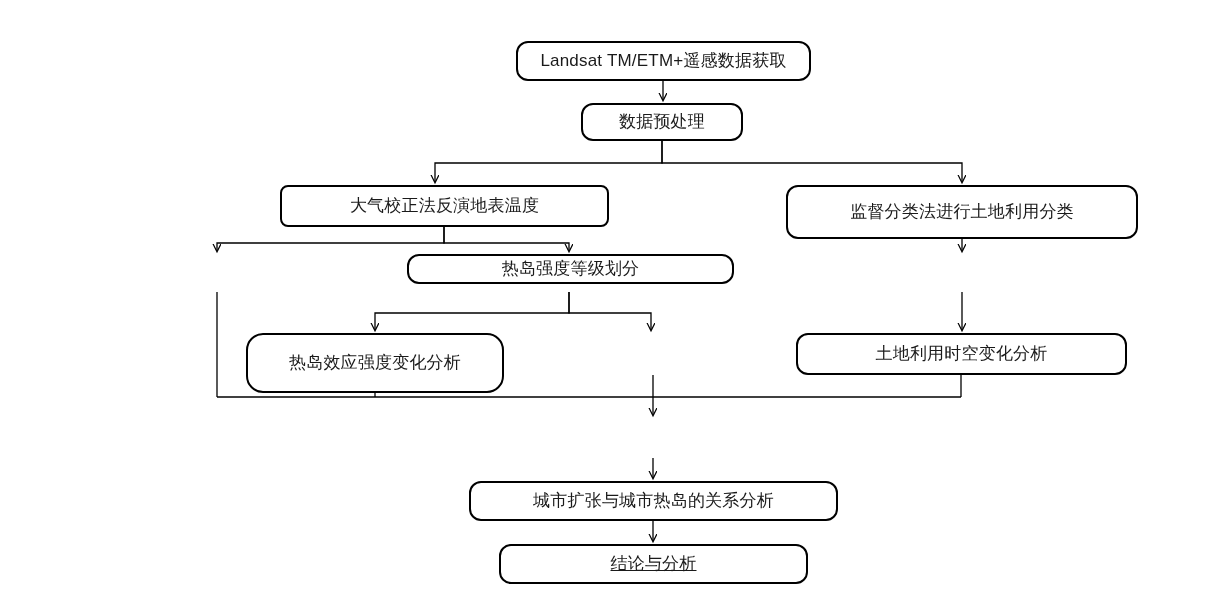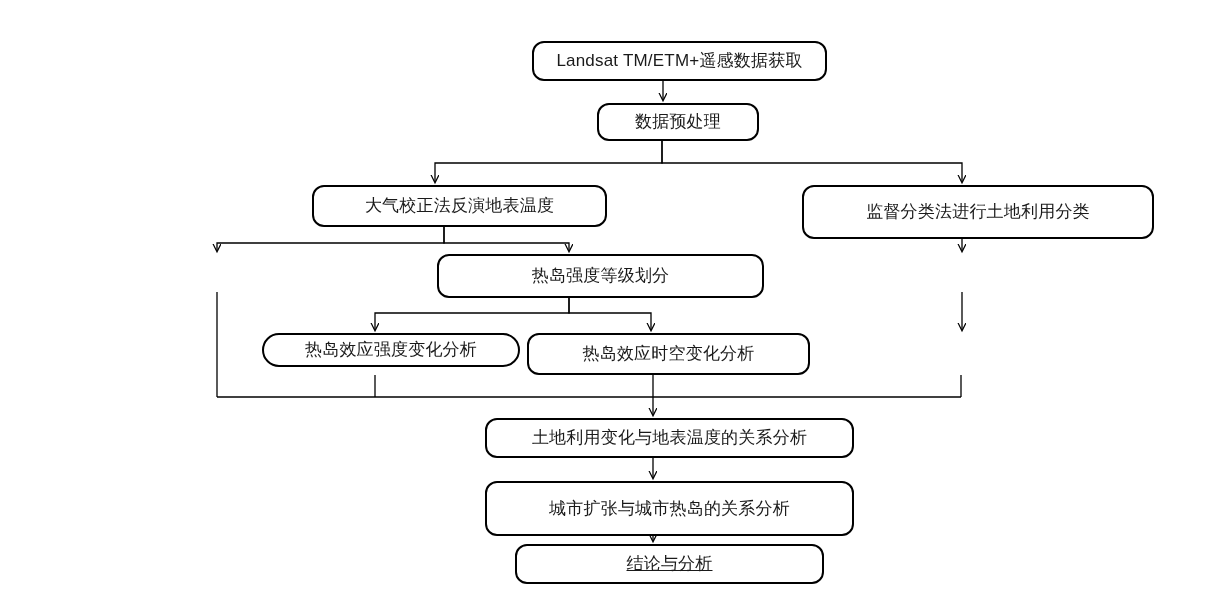--- a/index.html
+++ b/index.html
@@ -33,21 +33,20 @@
     background: #ffffff;
     display: flex;
     align-items: center;
     justify-content: center;
     text-align: center;
     color: #1a1a1a;
     font-size: 17px;
     line-height: 1.15;
     white-space: nowrap;
     letter-spacing: 0.2px;
-    margin-left: 16px;
   }
   .node-label {
     display: block;
     padding: 0 8px;
   }
 </style>
 </head>
 <body>
 
 <div id="flow-root">
@@ -98,48 +97,45 @@
   </svg>
 
   <div class="node" style="left:516px; top:41px; width:295px; height:40px;">
     <span class="node-label">Landsat TM/ETM+遥感数据获取</span>
   </div>
 
   <div class="node" style="left:581px; top:103px; width:162px; height:38px;">
     <span class="node-label">数据预处理</span>
   </div>
 
-  <div class="node" style="left:296px; top:185px; width:295px; height:42px;">
+  <div class="node" style="left:280px; top:185px; width:329px; height:42px;border-radius:8px;">
     <span class="node-label">大气校正法反演地表温度</span>
   </div>
 
   <div class="node" style="left:786px; top:185px; width:352px; height:54px;">
     <span class="node-label">监督分类法进行土地利用分类</span>
   </div>
 
 
-  <div class="node" style="left:421px; top:254px; width:327px; height:44px;font-family:Liberation Serif, serif;">
+  <div class="node" style="left:407px; top:254px; width:327px; height:30px;font-family:Liberation Serif, serif;">
     <span class="node-label">热岛强度等级划分</span>
   </div>
 
 
-  <div class="node" style="left:246px; top:333px; width:258px; height:34px;border-radius:17px;">
+  <div class="node" style="left:246px; top:333px; width:258px; height:60px;border-radius:17px;">
     <span class="node-label">热岛效应强度变化分析</span>
   </div>
 
-  <div class="node" style="left:511px; top:333px; width:283px; height:42px;">
-    <span class="node-label">热岛效应时空变化分析</span>
+
+  <div class="node" style="left:796px; top:333px; width:331px; height:42px;">
+    <span class="node-label">土地利用时空变化分析</span>
   </div>
 
 
-  <div class="node" style="left:469px; top:418px; width:369px; height:40px;">
-    <span class="node-label">土地利用变化与地表温度的关系分析</span>
-  </div>
-
-  <div class="node" style="left:469px; top:481px; width:369px; height:55px;">
+  <div class="node" style="left:469px; top:481px; width:369px; height:40px;">
     <span class="node-label">城市扩张与城市热岛的关系分析</span>
   </div>
 
   <div class="node" style="left:499px; top:544px; width:309px; height:40px;text-decoration:underline;">
     <span class="node-label">结论与分析</span>
   </div>
 
 </div>
 
 </body></html>

